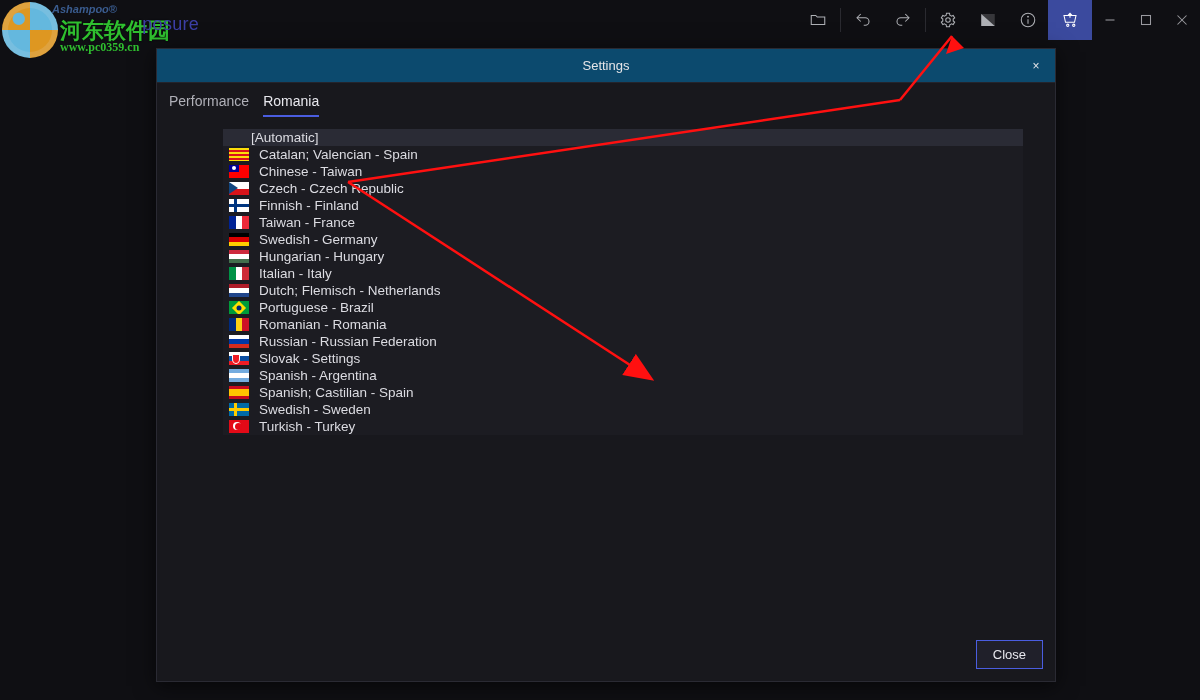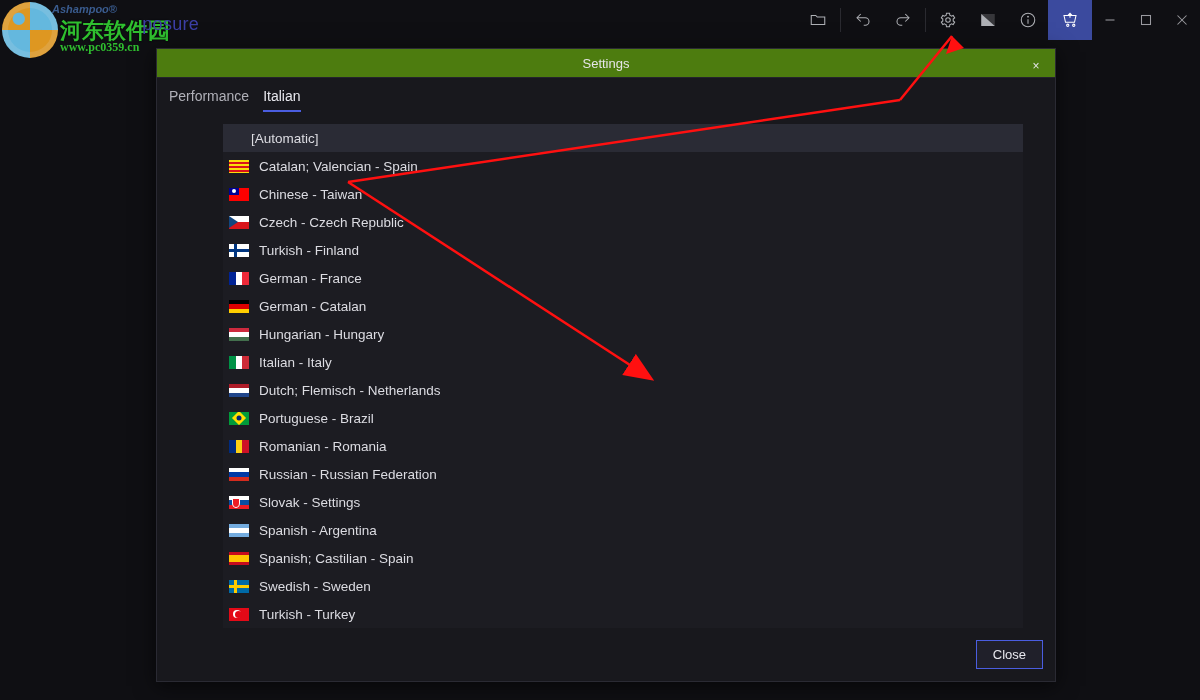--- a/index.html
+++ b/index.html
@@ -101,21 +101,21 @@
     flex-direction: column;
   }
   .dlg-header {
     height: 34px;
     display: flex;
     align-items: center;
     justify-content: center;
     position: relative;
     font-size: 13px;
     color: #e5e5e8;
-    background: #4d7c0f;
+    background: #0c4a6e;
     border-bottom: 1px solid #24242c;
   }
   .dlg-close {
     position: absolute;
     right: 10px; top: 8px;
     width: 18px; height: 18px;
     display: flex; align-items: center; justify-content: center;
     color: #e5e5e8;
     font-size: 12px;
     cursor: pointer;
@@ -133,21 +133,21 @@
   }
   .tab.active {
     color: #e8e8ee;
     border-bottom: 2px solid #4a5de0;
   }
   .list {
     margin: 12px 32px 0 66px;
     background: #1c1c22;
   }
   .row {
-    height: 28px;
+    height: 17px;
     padding-left: 6px;
     display: flex;
     align-items: center;
     gap: 10px;
     font-size: 13.5px;
     color: #dcdce2;
     cursor: pointer;
   }
   .row.auto {
     background: #2a2b35;
@@ -288,50 +288,50 @@
 <div class="brand-title"><span style="opacity:0">xxxxxxxxxxx</span><span>posure</span></div>
 <div class="brand-url">www.pc0359.cn</div>
 
 <div class="dialog">
   <div class="dlg-header">
     <span>Settings</span>
     <div class="dlg-close">×</div>
   </div>
   <div class="tabs">
     <div class="tab">Performance</div>
-    <div class="tab active">Italian</div>
+    <div class="tab active">Romania</div>
   </div>
   <div class="list">
     <div class="row auto">
       <span>[Automatic]</span>
     </div>
     <div id="lang-rows">
         <div class="row">
           <div class="flag fl-catalan"></div>
           <span>Catalan; Valencian - Spain</span>
         </div>
         <div class="row">
           <div class="flag fl-taiwan"></div>
           <span>Chinese - Taiwan</span>
         </div>
         <div class="row">
           <div class="flag fl-czech"></div>
           <span>Czech - Czech Republic</span>
         </div>
         <div class="row">
           <div class="flag fl-finnish"></div>
-          <span>Turkish - Finland</span>
+          <span>Finnish - Finland</span>
         </div>
         <div class="row">
           <div class="flag fl-french"></div>
-          <span>German - France</span>
+          <span>Taiwan - France</span>
         </div>
         <div class="row">
           <div class="flag fl-german"></div>
-          <span>German - Catalan</span>
+          <span>Swedish - Germany</span>
         </div>
         <div class="row">
           <div class="flag fl-hungarian"></div>
           <span>Hungarian - Hungary</span>
         </div>
         <div class="row">
           <div class="flag fl-italian"></div>
           <span>Italian - Italy</span>
         </div>
         <div class="row">

